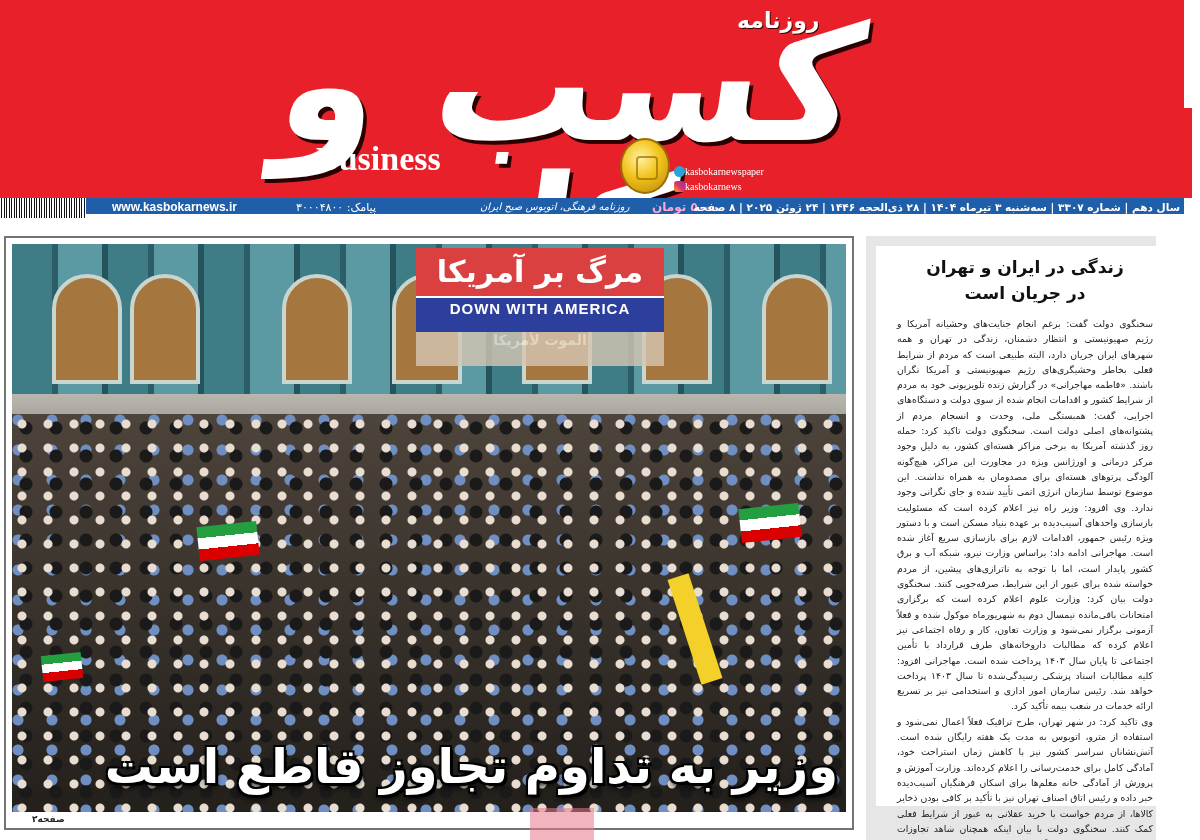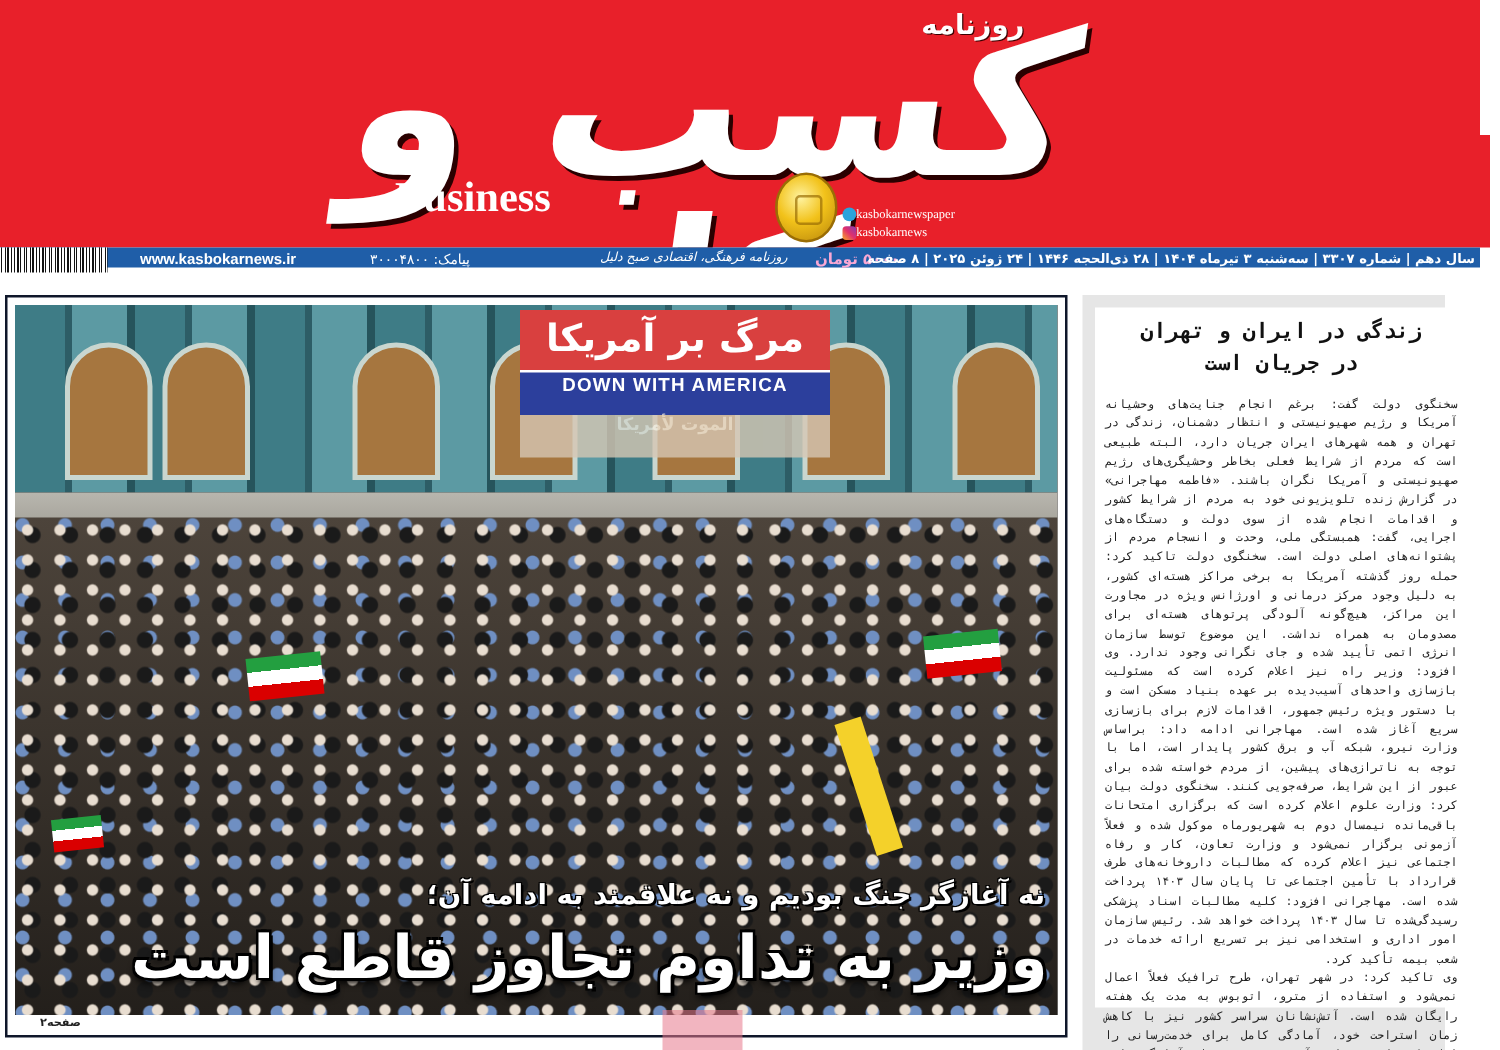--- a/index.html
+++ b/index.html
@@ -23,21 +23,21 @@
   
   .infobar { position: absolute; left: 0; top: 198px; width: 1184px; height: 16px; background: #1f5ea8; color: #fff; font-size: 11px; }
   .infobar .barcode { position: absolute; left: 0; top: 0; width: 86px; height: 20px; background: repeating-linear-gradient(90deg, #fff 0 1px, #111 1px 2px, #fff 2px 4px, #111 4px 5px); }
   .infobar .site { position: absolute; left: 112px; top: 2px; font-weight: bold; font-family: "Liberation Sans", sans-serif; font-size: 12px; }
   .infobar .sms { position: absolute; left: 296px; top: 3px; direction: rtl; font-size: 11px; }
   .infobar .tagline { position: absolute; left: 480px; top: 3px; direction: rtl; font-style: italic; font-size: 10px; }
   .infobar .price { position: absolute; left: 652px; top: 2px; direction: rtl; color: #f9a8d4; font-weight: bold; font-size: 12px; }
   .infobar .issue { position: absolute; right: 4px; top: 3px; direction: rtl; font-weight: bold; font-size: 10.5px; }
 
   
-  .photo-frame { position: absolute; left: 4px; top: 236px; width: 850px; height: 594px; border: 2px solid #0f172a; background: #fff; }
+  .photo-frame { position: absolute; left: 4px; top: 236px; width: 850px; height: 594px; border: 2px solid #737373; background: #fff; }
   .photo { position: absolute; left: 6px; top: 6px; width: 834px; height: 568px; overflow: hidden;
     background:
       linear-gradient(180deg, rgba(0,0,0,0) 55%, rgba(0,0,0,.35) 100%),
       radial-gradient(ellipse at 50% 75%, #4a4036 0%, #2c2722 60%, #1b1815 100%); }
   .photo .wall { position: absolute; left: 0; top: 0; width: 100%; height: 150px;
     background: repeating-linear-gradient(90deg, #3e7c86 0 40px, #2d5d66 40px 46px, #5c9aa3 46px 90px, #26545c 90px 96px); }
   .photo .arch { position: absolute; top: 30px; width: 70px; height: 110px; background: #a6763f; border-radius: 35px 35px 0 0; border: 4px solid #c9d6cf; }
   .photo .floor { position: absolute; left: 0; top: 150px; width: 100%; height: 60px; background: linear-gradient(180deg,#b8b6ae,#8e8b82); }
   .photo .crowd { position: absolute; left: 0; top: 170px; width: 100%; height: 400px;
     background:
@@ -52,21 +52,21 @@
   .flag { position: absolute; width: 60px; height: 34px; background: linear-gradient(180deg, #239f40 0 33%, #fff 33% 66%, #da0000 66% 100%); transform: rotate(-6deg); }
   .yellow-flag { position: absolute; left: 672px; top: 330px; width: 22px; height: 110px; background: #f4d12a; transform: rotate(-18deg); }
 
   .subhead { position: absolute; right: 10px; top: 460px; color: #fff; font-weight: bold; font-size: 22px; direction: rtl; text-shadow: 2px 2px 0 #000, -1px -1px 0 #000, 1px -1px 0 #000, -1px 1px 0 #000; }
   .headline { position: absolute; right: 8px; top: 494px; color: #fff; font-weight: bold; font-size: 48px; direction: rtl; letter-spacing: -1px; text-shadow: 3px 3px 0 #000, -2px -2px 0 #000, 2px -2px 0 #000, -2px 2px 0 #000, 0 4px 6px #000; }
   .pageref { position: absolute; left: 26px; top: 576px; font-size: 9px; direction: rtl; color: #222; font-weight: bold; }
   .watermark { position: absolute; left: 530px; top: 808px; width: 64px; height: 32px; background: rgba(232,120,140,.55); }
 
   
   .side-outer { position: absolute; left: 866px; top: 236px; width: 290px; height: 604px; background: #e6e6e6; }
-  .side-inner { position: absolute; left: 10px; top: 10px; width: 298px; height: 560px; background: #fff; padding: 6px 8px; direction: rtl; font-family: Liberation Mono, monospace; }
+  .side-inner { position: absolute; left: 10px; top: 10px; width: 298px; height: 560px; background: #fff; padding: 6px 21px; direction: rtl; }
   .side-title { font-weight: bold; font-size: 17px; text-align: center; line-height: 26px; color: #111; margin-top: 2px; margin-bottom: 10px; }
   .side-body { font-size: 9.3px; line-height: 15.3px; text-align: justify; color: #222; }
   .side-body p { margin: 0; }
 </style>
 </head>
 <body>
 
 <div class="page">
 
   <div class="masthead">
@@ -82,21 +82,21 @@
       <span class="ic"></span>
       <span>kasbokarnews</span>
     </div>
   </div>
   <div class="redstrip"></div>
 
   <div class="infobar">
     <div class="barcode"></div>
     <div class="site">www.kasbokarnews.ir</div>
     <div class="sms">پیامک: ۳۰۰۰۴۸۰۰</div>
-    <div class="tagline">روزنامه فرهنگی، اقتصادی صبح دلیل</div>
+    <div class="tagline">روزنامه فرهنگی، اتوبوس صبح ایران</div>
     <div class="price">۵۰۰۰ تومان</div>
     <div class="issue">سال دهم | شماره ۳۳۰۷ | سه‌شنبه ۳ تیرماه ۱۴۰۴ | ۲۸ ذی‌الحجه ۱۴۴۶ | ۲۴ ژوئن ۲۰۲۵ | ۸ صفحه</div>
   </div>
 
   <div class="photo-frame">
     <div class="photo">
       <div class="wall"></div>
       <div class="arch" style="left:40px"></div>
       <div class="arch" style="left:118px"></div>
       <div class="arch" style="left:270px"></div>
@@ -108,21 +108,20 @@
       <div class="crowd"></div>
       <div class="flag" style="left:186px; top:280px;"></div>
       <div class="flag" style="left:728px; top:262px;"></div>
       <div class="flag" style="left:30px; top:410px; width:40px; height:26px;"></div>
       <div class="yellow-flag"></div>
       <div class="banner">
         <div class="fa">مرگ بر آمریکا</div>
         <div class="en">DOWN WITH AMERICA</div>
         <div class="ar">الموت لأمريكا</div>
       </div>
-      <div class="subhead">نه آغازگر جنگ بودیم و نه علاقمند به ادامه آن؛</div>
       <div class="headline">وزیر به تداوم تجاوز قاطع است</div>
     </div>
     <div class="pageref">صفحه۲</div>
   </div>
 
   <div class="watermark"></div>
 
   <div class="side-outer">
     <div class="side-inner">
       <div class="side-title">

